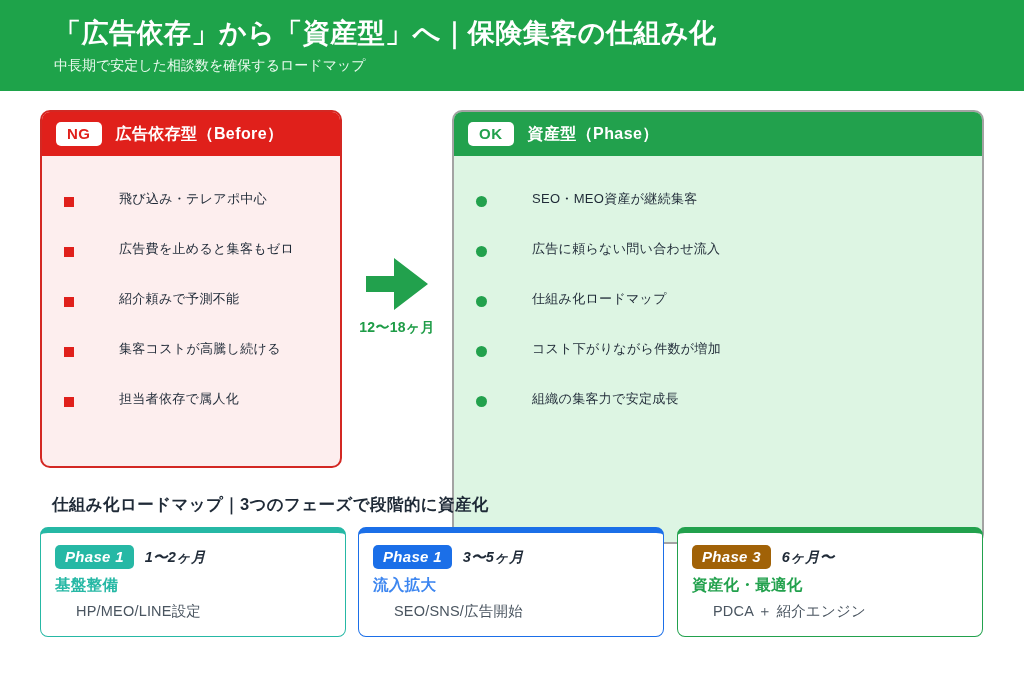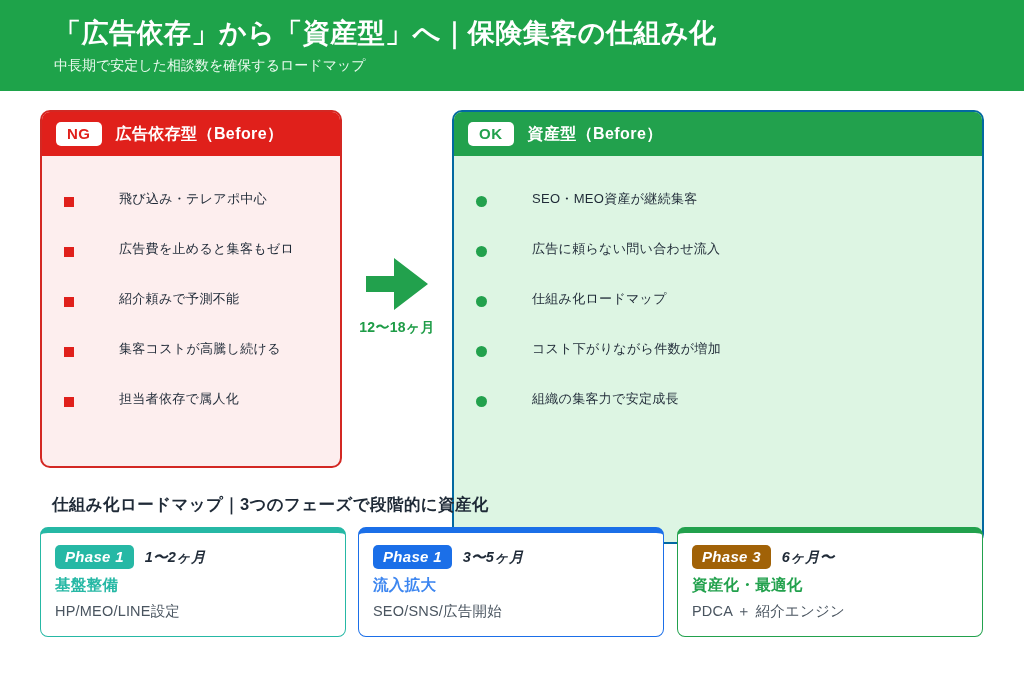--- a/index.html
+++ b/index.html
@@ -109,21 +109,21 @@
     border: 2px solid #d32823;
     background: #fdeeee;
   }
   #card-before .card-head { background: #e0201b; }
   #card-before .badge { color: #e0201b; }
 
   
   #card-after {
     left: 452px; top: 110px;
     width: 532px; height: 434px;
-    border: 2px solid #0369a1;
+    border: 2px solid #a3a3a3;
     background: #ddf5e3;
   }
   #card-after .card-head { background: #22a14d; }
   #card-after .badge { color: #22a14d; }
 
   
   .arrow-wrap {
     position: absolute;
     left: 348px; top: 256px;
     width: 98px;
@@ -201,20 +201,21 @@
   }
   #phase-1 .phase-name { color: #26b8a5; }
   #phase-2 .phase-name { color: #3d86f0; }
   #phase-3 .phase-name { color: #22a14d; }
 
   .phase-desc {
     margin-top: 6px;
     font-size: 14.5px;
     color: #4a5560;
     letter-spacing: 0.2px;
+    margin-left: 21px;
   }
 </style>
 </head>
 <body>
 
 <div class="header">
   <div class="header-title">「広告依存」から「資産型」へ｜保険集客の仕組み化</div>
   <div class="header-sub">中長期で安定した相談数を確保するロードマップ</div>
 </div>
 
@@ -250,21 +251,21 @@
 <div class="arrow-wrap">
   <svg class="arrow-svg" width="66" height="56" viewBox="0 0 66 56">
     <path d="M2 20 L30 20 L30 2 L64 28 L30 54 L30 36 L2 36 Z" fill="#22a14d"></path>
   </svg>
   <div class="arrow-caption">12〜18ヶ月</div>
 </div>
 
 <div class="card" id="card-after">
   <div class="card-head">
     <span class="badge">OK</span>
-    <span class="card-head-title">資産型（Before）</span>
+    <span class="card-head-title">資産型（Phase）</span>
   </div>
   <div class="card-body">
     <div class="item">
       <span class="bullet-ci"></span>
       <span>SEO・MEO資産が継続集客</span>
     </div>
     <div class="item">
       <span class="bullet-ci"></span>
       <span>広告に頼らない問い合わせ流入</span>
     </div>

